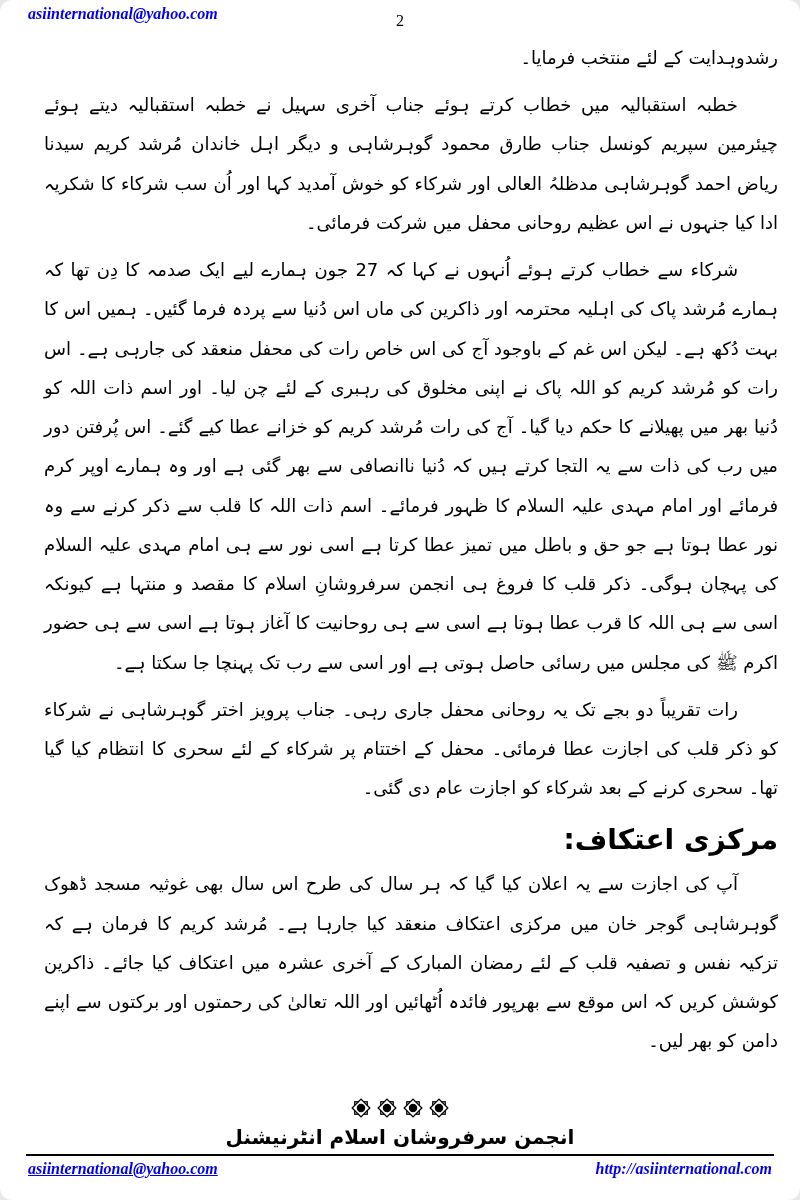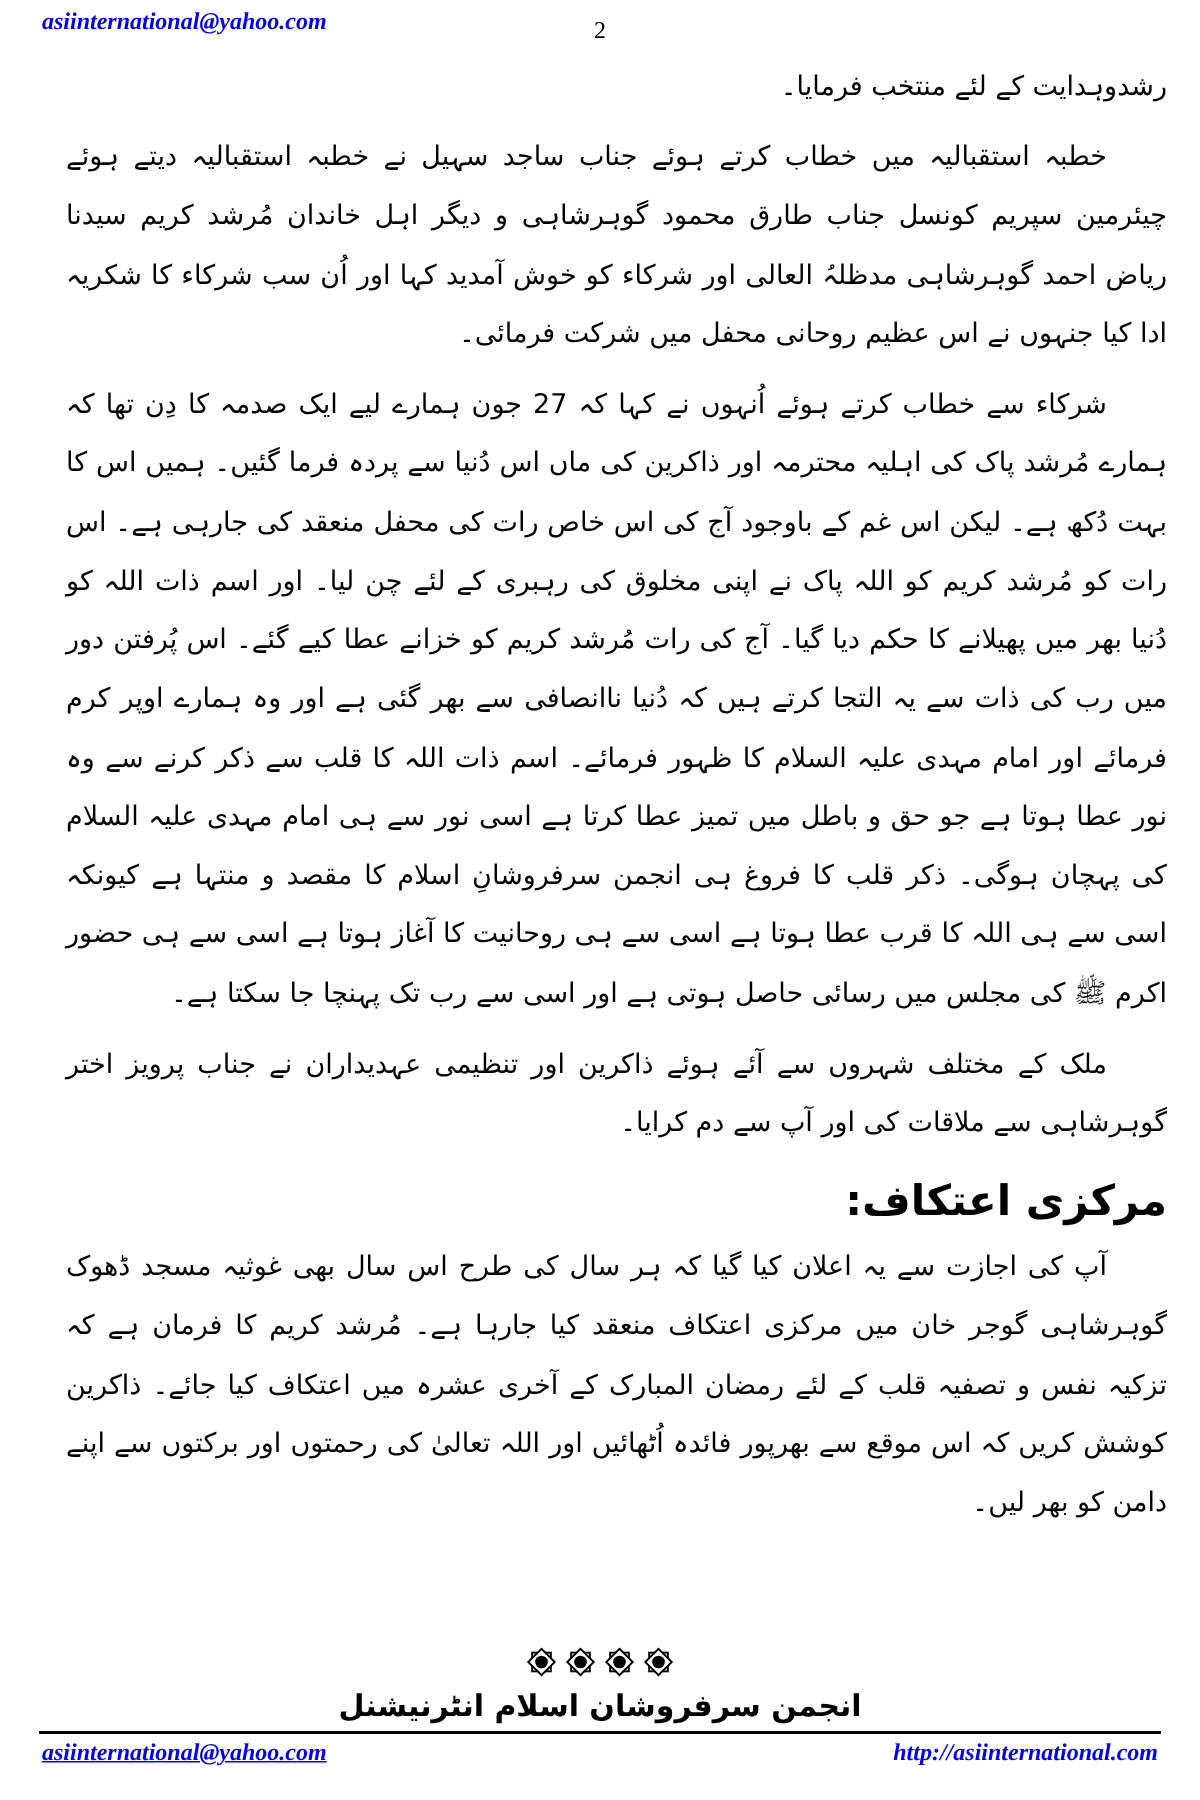--- a/index.html
+++ b/index.html
@@ -5,20 +5,21 @@
   html, body { margin: 0; padding: 0; background: #e8e8e8; }
   .page {
     position: relative;
     width: 800px;
     height: 1200px;
     margin: 0 auto;
     background: #ffffff;
     font-family: "DejaVu Sans", sans-serif;
     color: #000;
     overflow: hidden;
+    border-radius: 12px;
   }
   
   .header { position: absolute; top: 4px; left: 28px; right: 28px; height: 30px; }
   .link {
     font-family: "Liberation Serif", serif;
     font-style: italic;
     font-weight: bold;
     font-size: 16px;
     text-decoration: none;
     cursor: pointer;
@@ -89,23 +90,23 @@
 <div class="page">
 
   <div class="header">
     <span class="link" style="color: rgb(0, 0, 238);">asiinternational@yahoo.com</span>
   </div>
 
   <div class="page-number">2</div>
 
   <div class="body">
       <p class="urdu continuation">رشدوہدایت کے لئے منتخب فرمایا۔</p>
-      <p class="urdu indented">خطبہ استقبالیہ میں خطاب کرتے ہوئے جناب ساجد سہیل نے خطبہ استقبالیہ دیتے ہوئے چیئرمین سپریم کونسل جناب طارق محمود گوہرشاہی و دیگر اہل خاندان مُرشد کریم سیدنا ریاض احمد گوہرشاہی مدظلہُ العالی اور شرکاء کو خوش آمدید کہا اور اُن سب شرکاء کا شکریہ ادا کیا جنہوں نے اس عظیم روحانی محفل میں شرکت فرمائی۔</p>
+      <p class="urdu indented">خطبہ استقبالیہ میں خطاب کرتے ہوئے جناب آخری سہیل نے خطبہ استقبالیہ دیتے ہوئے چیئرمین سپریم کونسل جناب طارق محمود گوہرشاہی و دیگر اہل خاندان مُرشد کریم سیدنا ریاض احمد گوہرشاہی مدظلہُ العالی اور شرکاء کو خوش آمدید کہا اور اُن سب شرکاء کا شکریہ ادا کیا جنہوں نے اس عظیم روحانی محفل میں شرکت فرمائی۔</p>
       <p class="urdu indented">شرکاء سے خطاب کرتے ہوئے اُنہوں نے کہا کہ 27 جون ہمارے لیے ایک صدمہ کا دِن تھا کہ ہمارے مُرشد پاک کی اہلیہ محترمہ اور ذاکرین کی ماں اس دُنیا سے پردہ فرما گئیں۔ ہمیں اس کا بہت دُکھ ہے۔ لیکن اس غم کے باوجود آج کی اس خاص رات کی محفل منعقد کی جارہی ہے۔ اس رات کو مُرشد کریم کو اللہ پاک نے اپنی مخلوق کی رہبری کے لئے چن لیا۔ اور اسم ذات اللہ کو دُنیا بھر میں پھیلانے کا حکم دیا گیا۔ آج کی رات مُرشد کریم کو خزانے عطا کیے گئے۔ اس پُرفتن دور میں رب کی ذات سے یہ التجا کرتے ہیں کہ دُنیا ناانصافی سے بھر گئی ہے اور وہ ہمارے اوپر کرم فرمائے اور امام مہدی علیہ السلام کا ظہور فرمائے۔ اسم ذات اللہ کا قلب سے ذکر کرنے سے وہ نور عطا ہوتا ہے جو حق و باطل میں تمیز عطا کرتا ہے اسی نور سے ہی امام مہدی علیہ السلام کی پہچان ہوگی۔ ذکر قلب کا فروغ ہی انجمن سرفروشانِ اسلام کا مقصد و منتہا ہے کیونکہ اسی سے ہی اللہ کا قرب عطا ہوتا ہے اسی سے ہی روحانیت کا آغاز ہوتا ہے اسی سے ہی حضور اکرم ﷺ کی مجلس میں رسائی حاصل ہوتی ہے اور اسی سے رب تک پہنچا جا سکتا ہے۔</p>
-      <p class="urdu indented">ملک کے مختلف شہروں سے آئے ہوئے ذاکرین اور تنظیمی عہدیداران نے جناب پرویز اختر گوہرشاہی سے ملاقات کی اور آپ سے دم کرایا۔</p>
+      <p class="urdu indented">رات تقریباً دو بجے تک یہ روحانی محفل جاری رہی۔ جناب پرویز اختر گوہرشاہی نے شرکاء کو ذکر قلب کی اجازت عطا فرمائی۔ محفل کے اختتام پر شرکاء کے لئے سحری کا انتظام کیا گیا تھا۔ سحری کرنے کے بعد شرکاء کو اجازت عام دی گئی۔</p>
       <h2 class="heading">مرکزی اعتکاف:</h2>
       <p class="urdu indented">آپ کی اجازت سے یہ اعلان کیا گیا کہ ہر سال کی طرح اس سال بھی غوثیہ مسجد ڈھوک گوہرشاہی گوجر خان میں مرکزی اعتکاف منعقد کیا جارہا ہے۔ مُرشد کریم کا فرمان ہے کہ تزکیہ نفس و تصفیہ قلب کے لئے رمضان المبارک کے آخری عشرہ میں اعتکاف کیا جائے۔ ذاکرین کوشش کریں کہ اس موقع سے بھرپور فائدہ اُٹھائیں اور اللہ تعالیٰ کی رحمتوں اور برکتوں سے اپنے دامن کو بھر لیں۔</p>
     </div>
 
   <div class="bottom">
     <div class="ornaments"><span class="ornament"><svg viewBox="0 0 24 24" width="22" height="22">
             <g fill="#fff" stroke="#000" stroke-width="1.4">
               <rect x="5.2" y="5.2" width="13.6" height="13.6"></rect>
               <rect x="5.2" y="5.2" width="13.6" height="13.6" transform="rotate(45 12 12)"></rect>
             </g>

